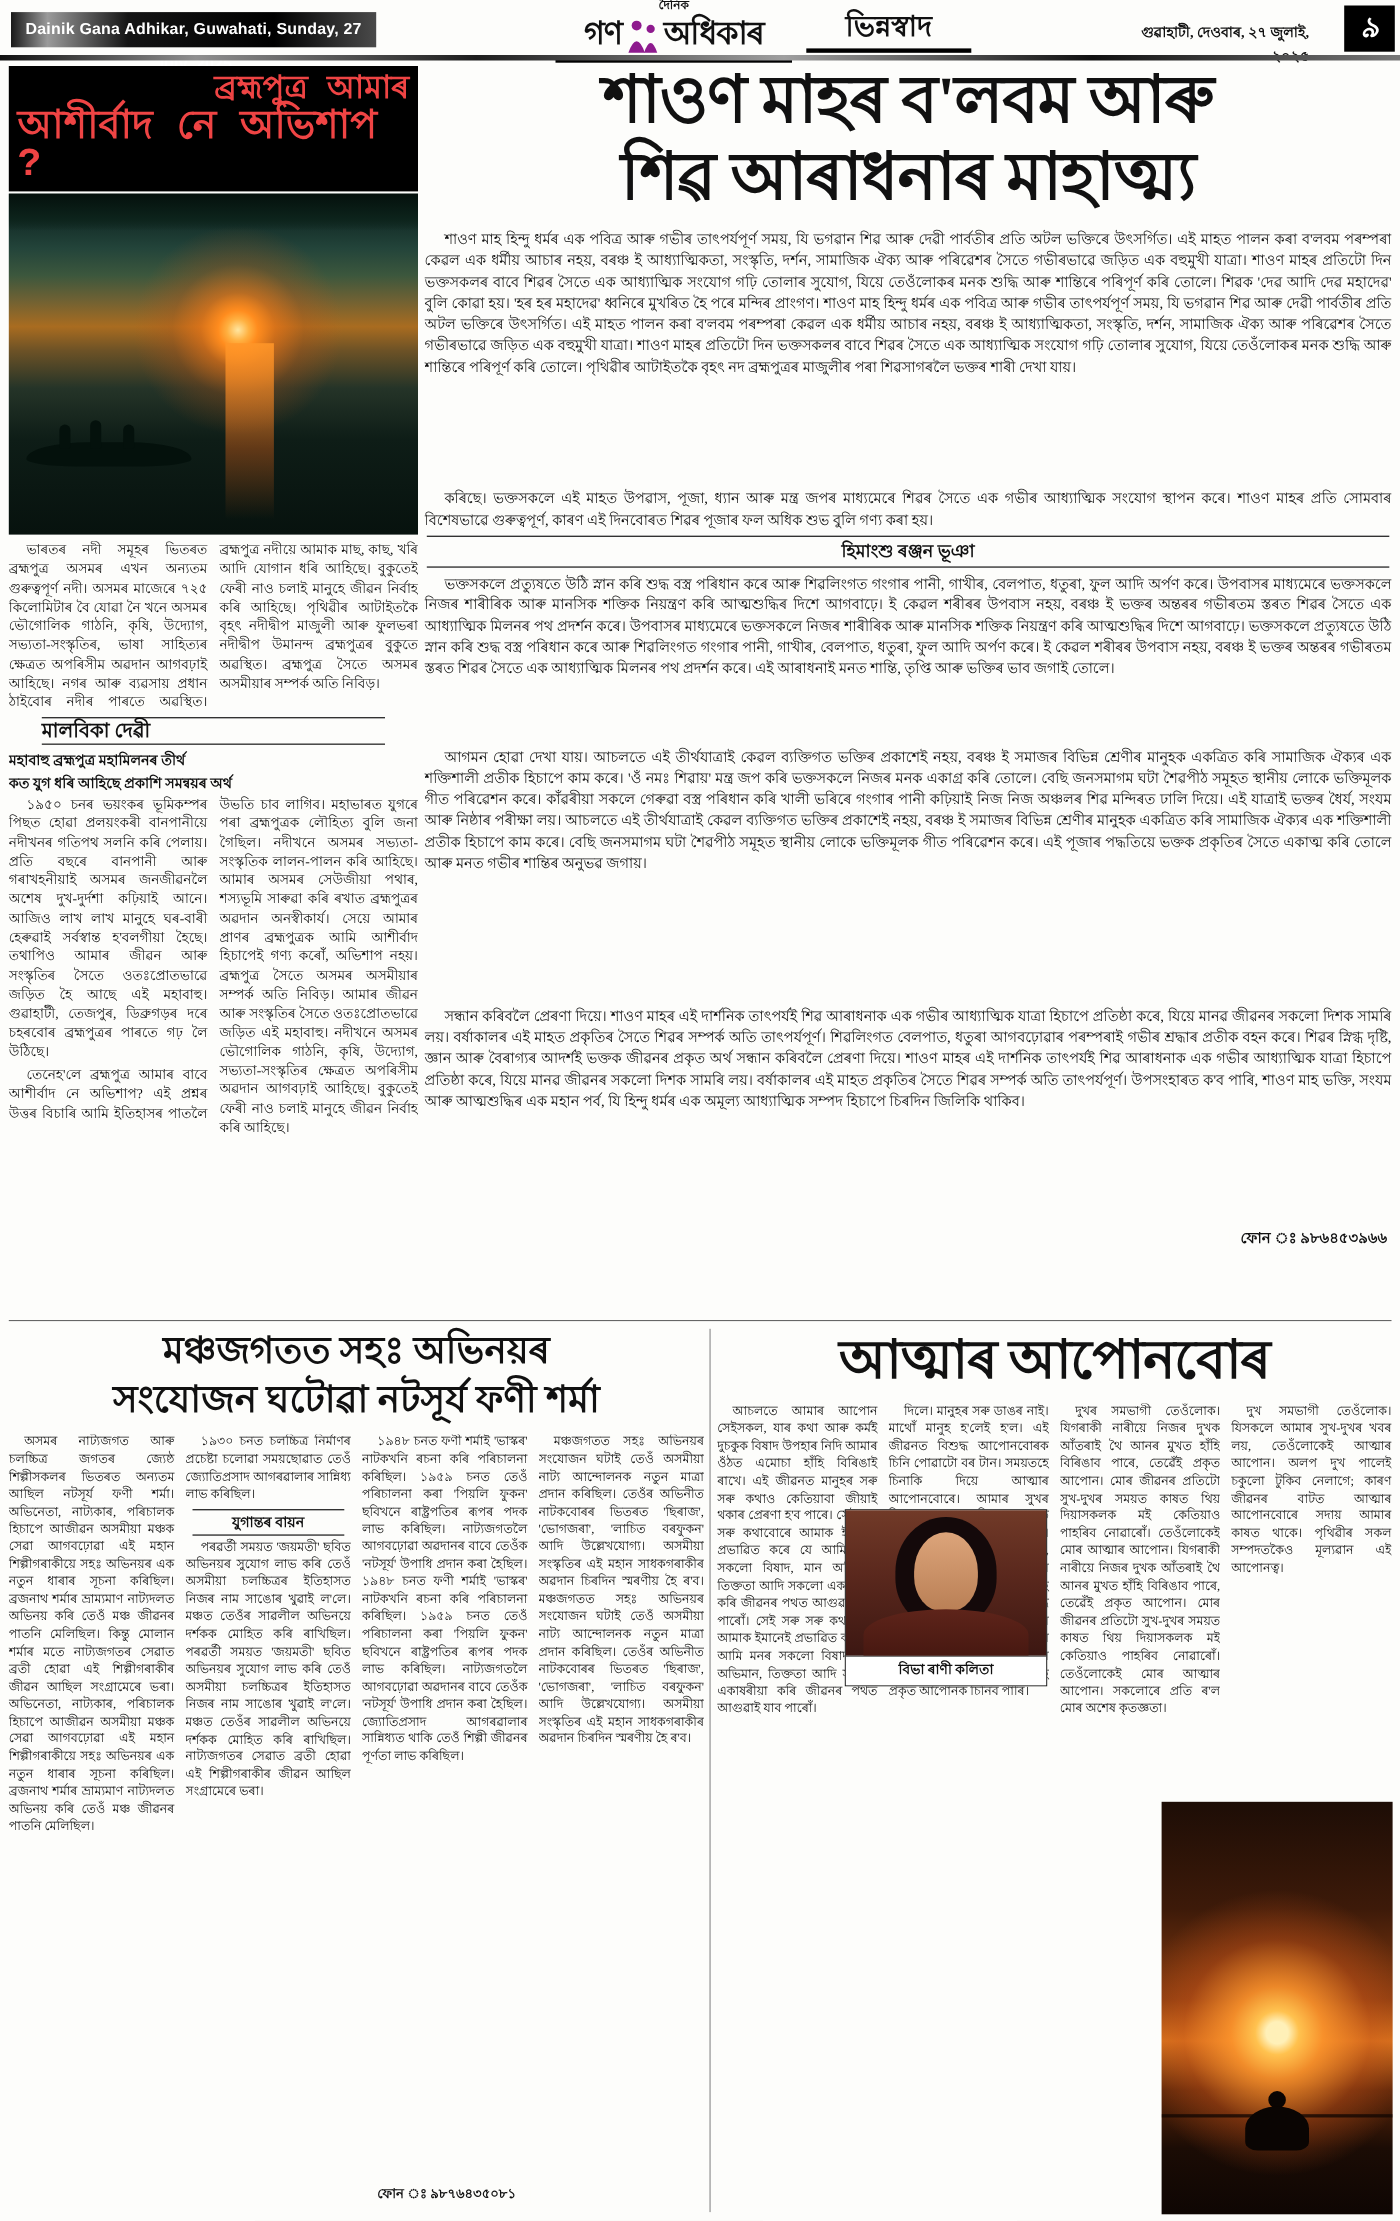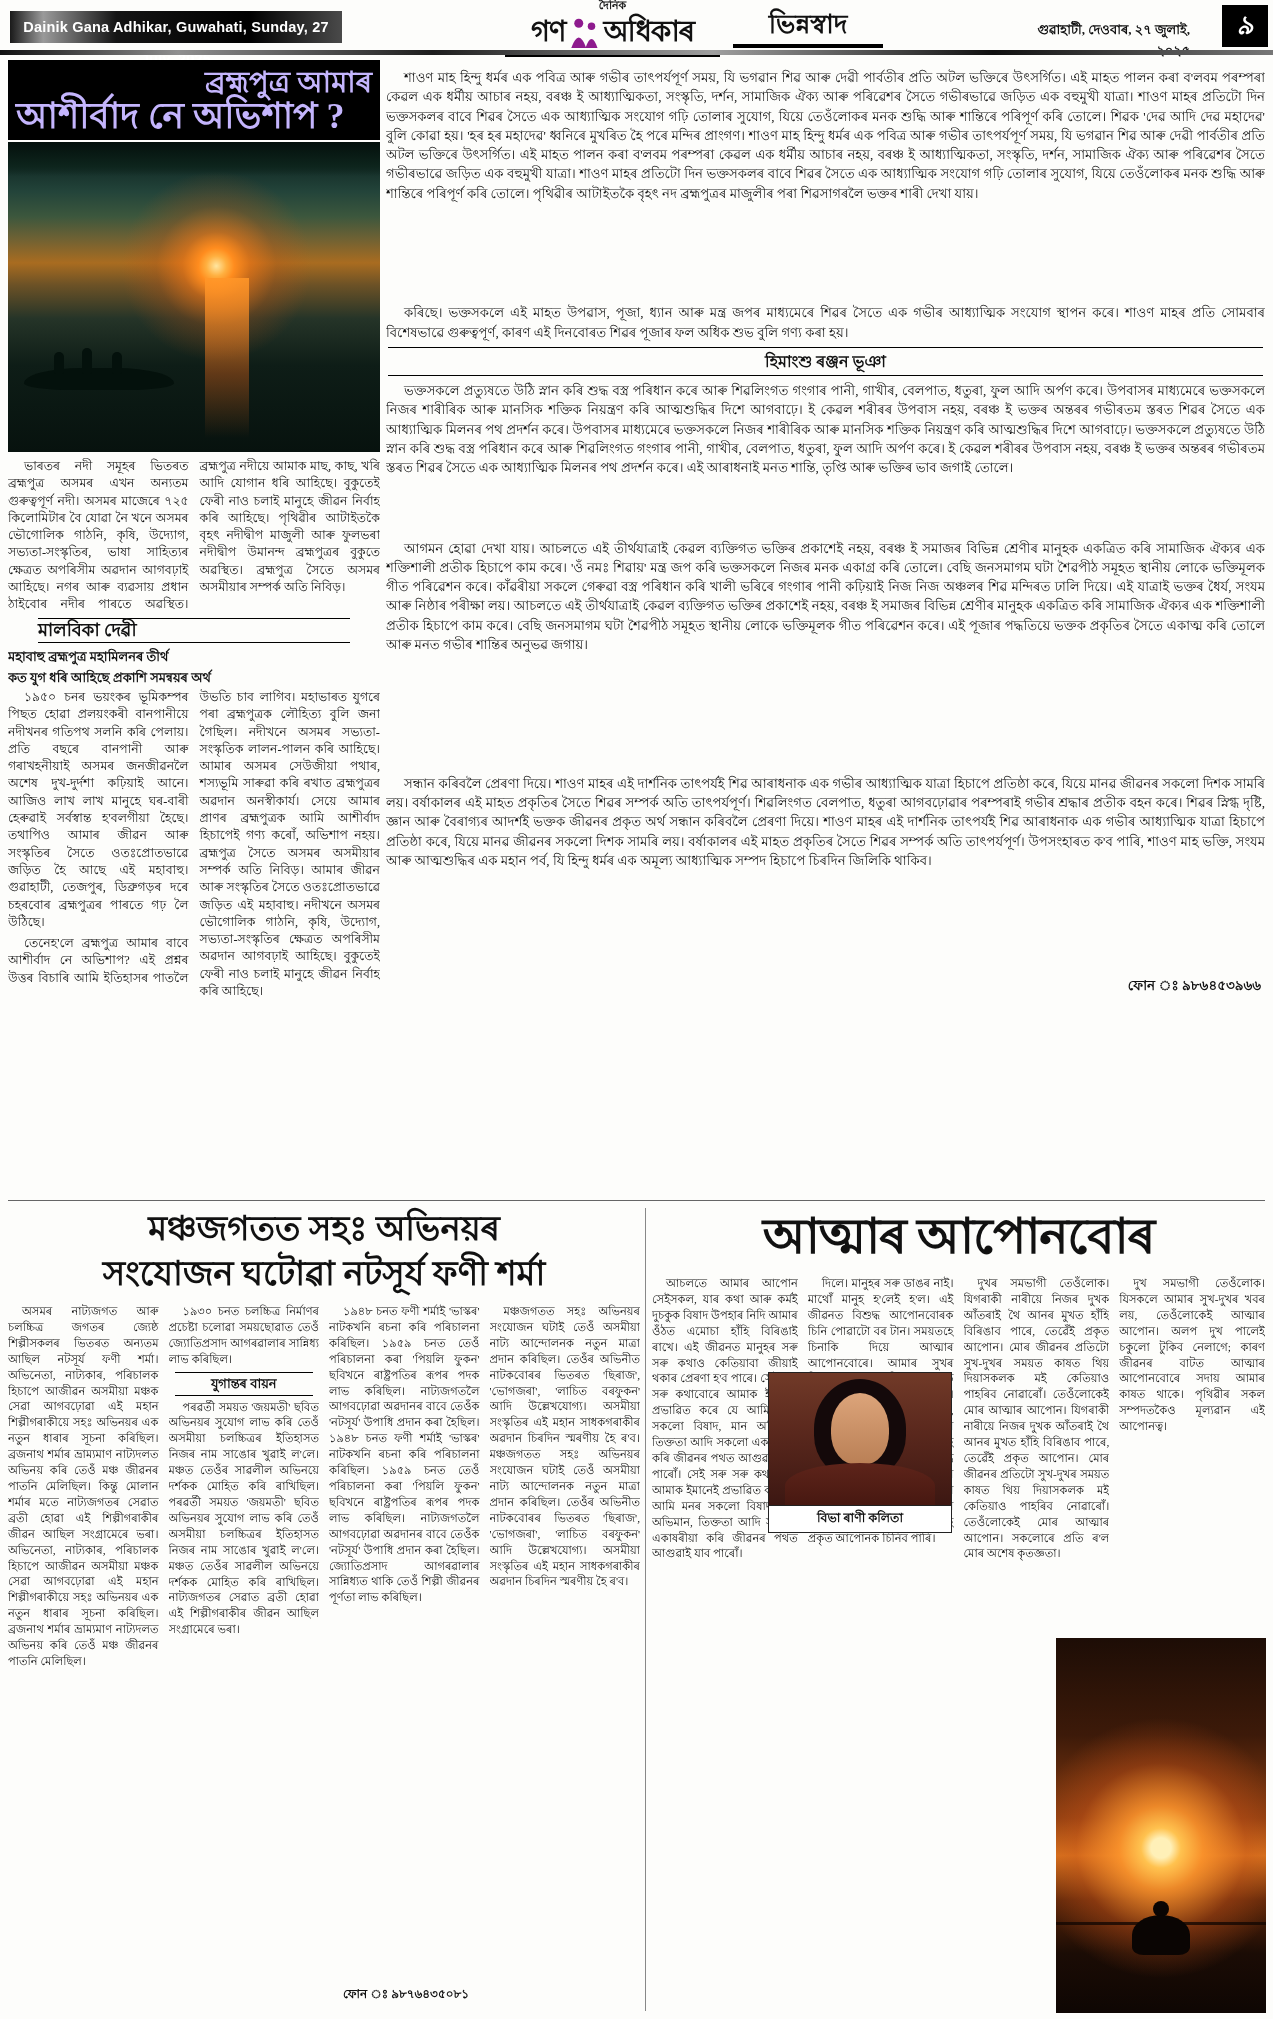--- a/index.html
+++ b/index.html
@@ -21,21 +21,21 @@
   .section-bar{position:absolute;left:733px;top:44px;width:150px;height:4px;background:#000;}
   .dateline{position:absolute;left:1005px;top:20px;width:185px;text-align:right;
     font-size:13px;font-weight:bold;}
   .page-num-box{position:absolute;left:1222px;top:5px;width:46px;height:42px;background:#000;
     color:#fff;font-size:26px;font-style:italic;font-weight:bold;text-align:center;line-height:42px;}
   .hdr-rule{position:absolute;left:0;top:50px;width:100%;height:5px;
     background:linear-gradient(90deg,#111,#8f8f8f 14%,#1d1d1d 34%,#9f9f9f 56%,#101010 78%,#777);}
 
   
   .art-brahma{position:absolute;left:8px;top:60px;width:372px;}
-  .bh-headbox{background:#000;color:#c4b5fd;padding:5px 8px 7px;}
+  .bh-headbox{background:#000;color:#ef4444;padding:5px 8px 7px;font-family:Liberation Mono, monospace;}
   .bh-l1{display:block;text-align:right;font-size:29px;font-weight:bold;line-height:34px;}
   .bh-l2{display:block;text-align:left;font-size:36px;font-weight:bold;line-height:34px;}
   .river-photo{position:relative;margin-top:2px;height:310px;overflow:hidden;
     background:
      radial-gradient(circle at 56% 40%, #ffe6a0 0px, #ffb040 10px, #ff8c1e 18px, rgba(255,120,20,.55) 34px, rgba(190,85,20,.28) 60px, rgba(120,60,20,0) 95px),
      linear-gradient(180deg,#0b1c16 0%,#16302a 9%,#23443a 16%,#3c573d 24%,#6d6134 31%,#a96c20 39%,#6d5226 46%,#253428 57%,#0e1d17 72%,#07120e 100%);}
   .sun-reflect{position:absolute;left:53%;top:44%;width:44px;height:160px;
     background:linear-gradient(180deg,rgba(255,150,40,.9),rgba(255,110,25,.35) 60%,rgba(255,110,25,0));}
   .tree-band{position:absolute;left:0;top:0;width:100%;height:34px;
     background:linear-gradient(180deg,#04100c,#0d241c 70%,rgba(13,36,28,0));}
@@ -160,20 +160,24 @@
       <p>ভাৰতৰ নদী সমূহৰ ভিতৰত ব্ৰহ্মপুত্ৰ অসমৰ এখন অন্যতম গুৰুত্বপূৰ্ণ নদী। অসমৰ মাজেৰে ৭২৫ কিলোমিটাৰ বৈ যোৱা নৈ খনে অসমৰ ভৌগোলিক গাঠনি, কৃষি, উদ্যোগ, সভ্যতা-সংস্কৃতিৰ, ভাষা সাহিত্যৰ ক্ষেত্ৰত অপৰিসীম অৱদান আগবঢ়াই আহিছে। নগৰ আৰু ব্যৱসায় প্ৰধান ঠাইবোৰ নদীৰ পাৰতে অৱস্থিত। ব্ৰহ্মপুত্ৰ নদীয়ে আমাক মাছ, কাছ, খৰি আদি যোগান ধৰি আহিছে। বুকুতেই ফেৰী নাও চলাই মানুহে জীৱন নিৰ্বাহ কৰি আহিছে। পৃথিৱীৰ আটাইতকৈ বৃহৎ নদীদ্বীপ মাজুলী আৰু ফুলভৰা নদীদ্বীপ উমানন্দ ব্ৰহ্মপুত্ৰৰ বুকুতে অৱস্থিত। ব্ৰহ্মপুত্ৰ সৈতে অসমৰ অসমীয়াৰ সম্পৰ্ক অতি নিবিড়।</p>
       <div class="byline-span">মালবিকা দেৱী</div>
       <div class="lyric">মহাবাহু ব্ৰহ্মপুত্ৰ মহামিলনৰ তীৰ্থ</div>
       <div class="lyric">কত যুগ ধৰি আহিছে প্ৰকাশি সমন্বয়ৰ অৰ্থ</div>
       <p>১৯৫০ চনৰ ভয়ংকৰ ভূমিকম্পৰ পিছত হোৱা প্ৰলয়ংকৰী বানপানীয়ে নদীখনৰ গতিপথ সলনি কৰি পেলায়। প্ৰতি বছৰে বানপানী আৰু গৰাখহনীয়াই অসমৰ জনজীৱনলৈ অশেষ দুখ-দুৰ্দশা কঢ়িয়াই আনে। আজিও লাখ লাখ মানুহে ঘৰ-বাৰী হেৰুৱাই সৰ্বস্বান্ত হ'বলগীয়া হৈছে। তথাপিও আমাৰ জীৱন আৰু সংস্কৃতিৰ সৈতে ওতঃপ্ৰোতভাৱে জড়িত হৈ আছে এই মহাবাহু। গুৱাহাটী, তেজপুৰ, ডিব্ৰুগড়ৰ দৰে চহৰবোৰ ব্ৰহ্মপুত্ৰৰ পাৰতে গঢ় লৈ উঠিছে।</p>
       <p>তেনেহ'লে ব্ৰহ্মপুত্ৰ আমাৰ বাবে আশীৰ্বাদ নে অভিশাপ? এই প্ৰশ্নৰ উত্তৰ বিচাৰি আমি ইতিহাসৰ পাতলৈ উভতি চাব লাগিব। মহাভাৰত যুগৰে পৰা ব্ৰহ্মপুত্ৰক লৌহিত্য বুলি জনা গৈছিল। নদীখনে অসমৰ সভ্যতা-সংস্কৃতিক লালন-পালন কৰি আহিছে। আমাৰ অসমৰ সেউজীয়া পথাৰ, শস্যভূমি সাৰুৱা কৰি ৰখাত ব্ৰহ্মপুত্ৰৰ অৱদান অনস্বীকাৰ্য। সেয়ে আমাৰ প্ৰাণৰ ব্ৰহ্মপুত্ৰক আমি আশীৰ্বাদ হিচাপেই গণ্য কৰোঁ, অভিশাপ নহয়। ব্ৰহ্মপুত্ৰ সৈতে অসমৰ অসমীয়াৰ সম্পৰ্ক অতি নিবিড়। আমাৰ জীৱন আৰু সংস্কৃতিৰ সৈতে ওতঃপ্ৰোতভাৱে জড়িত এই মহাবাহু। নদীখনে অসমৰ ভৌগোলিক গাঠনি, কৃষি, উদ্যোগ, সভ্যতা-সংস্কৃতিৰ ক্ষেত্ৰত অপৰিসীম অৱদান আগবঢ়াই আহিছে। বুকুতেই ফেৰী নাও চলাই মানুহে জীৱন নিৰ্বাহ কৰি আহিছে।</p>
     </div>
   </div>
 
   <div class="art-shaon">
+    <div class="sh-head">
+      <div>শাওণ মাহৰ ব'লবম আৰু</div>
+      <div>শিৱ আৰাধনাৰ মাহাত্ম্য</div>
+    </div>
     <div class="sh-cols">
       <div class="sh-col">
         <p>শাওণ মাহ হিন্দু ধৰ্মৰ এক পবিত্ৰ আৰু গভীৰ তাৎপৰ্যপূৰ্ণ সময়, যি ভগৱান শিৱ আৰু দেৱী পাৰ্বতীৰ প্ৰতি অটল ভক্তিৰে উৎসৰ্গিত। এই মাহত পালন কৰা ব'লবম পৰম্পৰা কেৱল এক ধৰ্মীয় আচাৰ নহয়, বৰঞ্চ ই আধ্যাত্মিকতা, সংস্কৃতি, দৰ্শন, সামাজিক ঐক্য আৰু পৰিৱেশৰ সৈতে গভীৰভাৱে জড়িত এক বহুমুখী যাত্ৰা। শাওণ মাহৰ প্ৰতিটো দিন ভক্তসকলৰ বাবে শিৱৰ সৈতে এক আধ্যাত্মিক সংযোগ গঢ়ি তোলাৰ সুযোগ, যিয়ে তেওঁলোকৰ মনক শুদ্ধি আৰু শান্তিৰে পৰিপূৰ্ণ কৰি তোলে। শিৱক 'দেৱ আদি দেৱ মহাদেৱ' বুলি কোৱা হয়। 'হৰ হৰ মহাদেৱ' ধ্বনিৰে মুখৰিত হৈ পৰে মন্দিৰ প্ৰাংগণ। শাওণ মাহ হিন্দু ধৰ্মৰ এক পবিত্ৰ আৰু গভীৰ তাৎপৰ্যপূৰ্ণ সময়, যি ভগৱান শিৱ আৰু দেৱী পাৰ্বতীৰ প্ৰতি অটল ভক্তিৰে উৎসৰ্গিত। এই মাহত পালন কৰা ব'লবম পৰম্পৰা কেৱল এক ধৰ্মীয় আচাৰ নহয়, বৰঞ্চ ই আধ্যাত্মিকতা, সংস্কৃতি, দৰ্শন, সামাজিক ঐক্য আৰু পৰিৱেশৰ সৈতে গভীৰভাৱে জড়িত এক বহুমুখী যাত্ৰা। শাওণ মাহৰ প্ৰতিটো দিন ভক্তসকলৰ বাবে শিৱৰ সৈতে এক আধ্যাত্মিক সংযোগ গঢ়ি তোলাৰ সুযোগ, যিয়ে তেওঁলোকৰ মনক শুদ্ধি আৰু শান্তিৰে পৰিপূৰ্ণ কৰি তোলে। পৃথিৱীৰ আটাইতকৈ বৃহৎ নদ ব্ৰহ্মপুত্ৰৰ মাজুলীৰ পৰা শিৱসাগৰলৈ ভক্তৰ শাৰী দেখা যায়।</p>
       </div>
       <div class="sh-col">
         <p>কৰিছে। ভক্তসকলে এই মাহত উপৱাস, পূজা, ধ্যান আৰু মন্ত্ৰ জপৰ মাধ্যমেৰে শিৱৰ সৈতে এক গভীৰ আধ্যাত্মিক সংযোগ স্থাপন কৰে। শাওণ মাহৰ প্ৰতি সোমবাৰ বিশেষভাৱে গুৰুত্বপূৰ্ণ, কাৰণ এই দিনবোৰত শিৱৰ পূজাৰ ফল অধিক শুভ বুলি গণ্য কৰা হয়।</p>
         <div class="byline-box">হিমাংশু ৰঞ্জন ভূঞা</div>
         <p>ভক্তসকলে প্ৰত্যুষতে উঠি স্নান কৰি শুদ্ধ বস্ত্ৰ পৰিধান কৰে আৰু শিৱলিংগত গংগাৰ পানী, গাখীৰ, বেলপাত, ধতুৰা, ফুল আদি অৰ্পণ কৰে। উপবাসৰ মাধ্যমেৰে ভক্তসকলে নিজৰ শাৰীৰিক আৰু মানসিক শক্তিক নিয়ন্ত্ৰণ কৰি আত্মশুদ্ধিৰ দিশে আগবাঢ়ে। ই কেৱল শৰীৰৰ উপবাস নহয়, বৰঞ্চ ই ভক্তৰ অন্তৰৰ গভীৰতম স্তৰত শিৱৰ সৈতে এক আধ্যাত্মিক মিলনৰ পথ প্ৰদৰ্শন কৰে। উপবাসৰ মাধ্যমেৰে ভক্তসকলে নিজৰ শাৰীৰিক আৰু মানসিক শক্তিক নিয়ন্ত্ৰণ কৰি আত্মশুদ্ধিৰ দিশে আগবাঢ়ে। ভক্তসকলে প্ৰত্যুষতে উঠি স্নান কৰি শুদ্ধ বস্ত্ৰ পৰিধান কৰে আৰু শিৱলিংগত গংগাৰ পানী, গাখীৰ, বেলপাত, ধতুৰা, ফুল আদি অৰ্পণ কৰে। ই কেৱল শৰীৰৰ উপবাস নহয়, বৰঞ্চ ই ভক্তৰ অন্তৰৰ গভীৰতম স্তৰত শিৱৰ সৈতে এক আধ্যাত্মিক মিলনৰ পথ প্ৰদৰ্শন কৰে। এই আৰাধনাই মনত শান্তি, তৃপ্তি আৰু ভক্তিৰ ভাব জগাই তোলে।</p>
       </div>
       <div class="sh-col">

